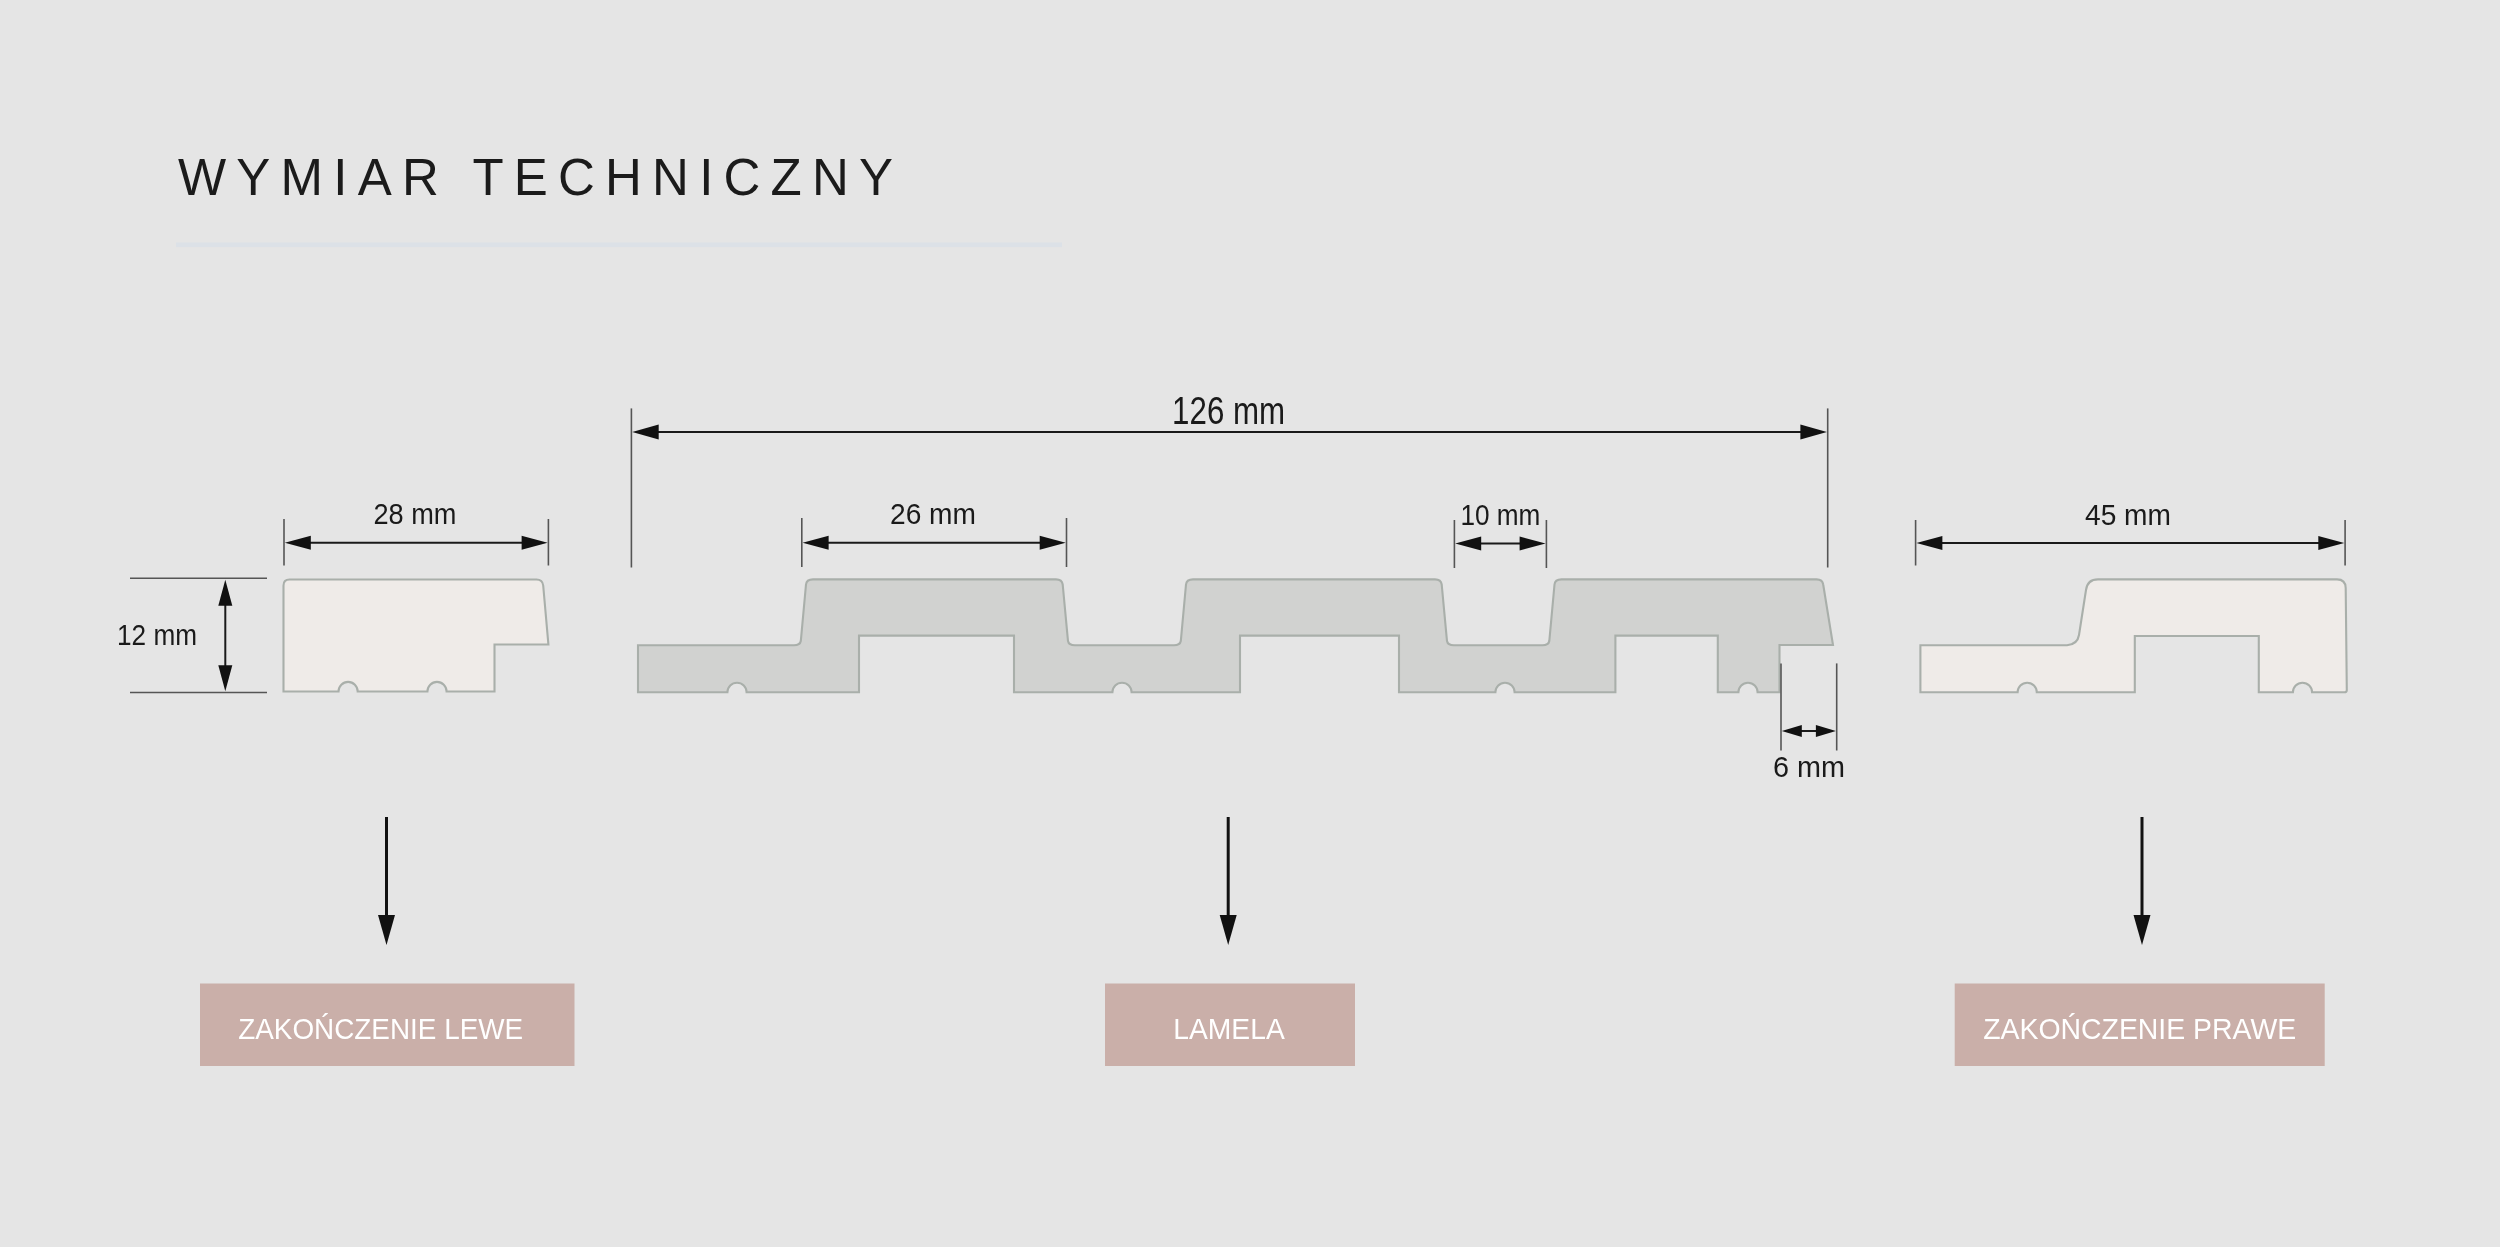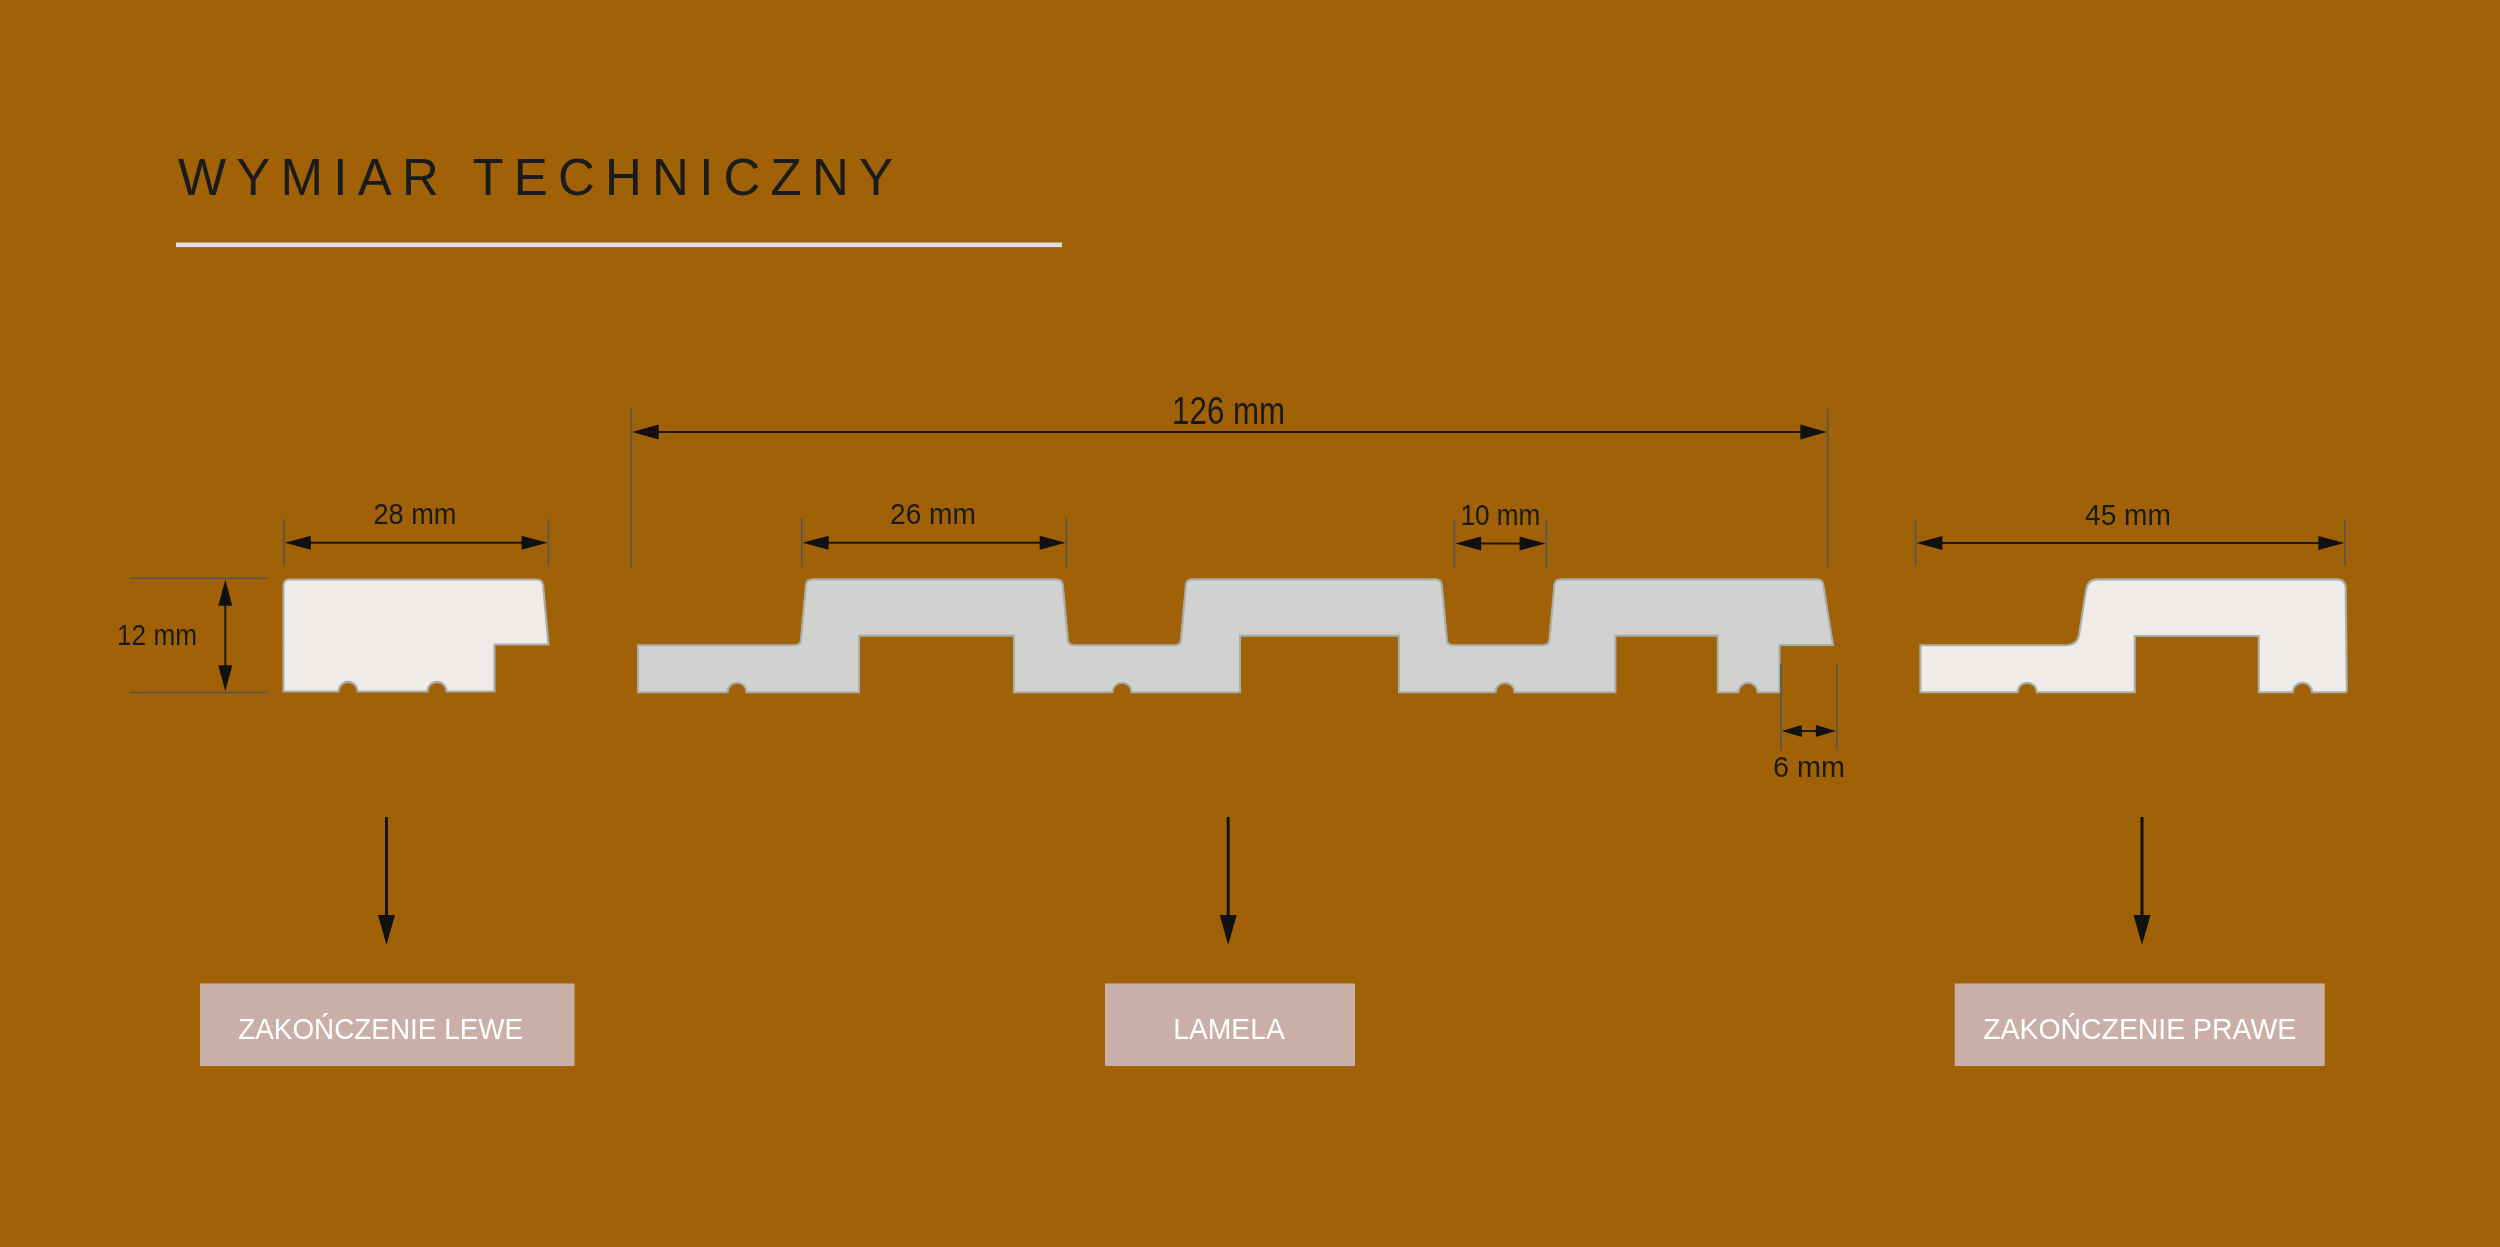--- a/index.html
+++ b/index.html
@@ -1,16 +1,16 @@
 <!DOCTYPE html>
 <html><head>
 <meta charset="utf-8">
 <style>
   html,body{margin:0;padding:0;background:#ffffff;}
-  .page{position:relative;width:2500px;height:1247px;background:#a16207;overflow:hidden;}
+  .page{position:relative;width:2500px;height:1247px;background:#e5e5e5;overflow:hidden;}
   svg{position:absolute;top:0;left:0;}
   text{font-family:"Liberation Sans", sans-serif;}
 </style>
 </head>
 <body>
 <div class="page">
 <svg width="2500" height="1247" viewBox="0 0 2500 1247">
 
   <text x="178" y="195" font-size="51" letter-spacing="10" textLength="725" lengthAdjust="spacing" fill="#1b1b1b">WYMIAR TECHNICZNY</text>
 

